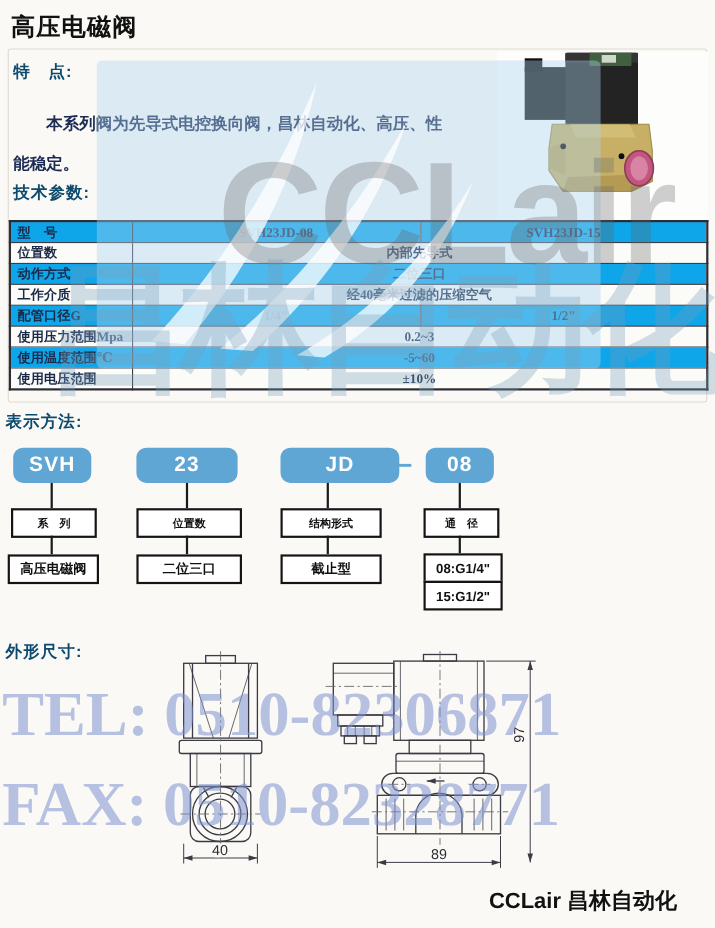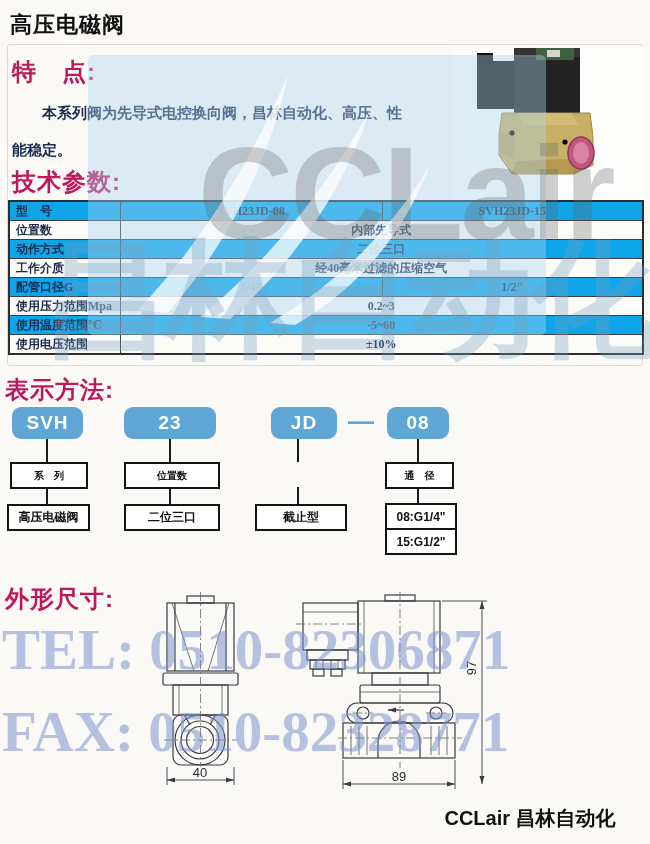--- a/index.html
+++ b/index.html
@@ -8,21 +8,21 @@
     background:#faf9f5;overflow:hidden;
     font-family:"Liberation Sans","DejaVu Sans",sans-serif;
   }
   .abs{position:absolute;}
   
   .doc-title{
     left:10px;top:10px;font-family:"Liberation Serif","DejaVu Serif",serif;
     font-size:22px;font-weight:bold;color:#111;letter-spacing:1px;
   }
   .sec-heading{
-    font-size:24px;font-weight:bold;color:#be185d;letter-spacing:1px;
+    font-size:15px;font-weight:bold;color:#0c4a6e;letter-spacing:1px;
   }
   .content-frame{
     left:7px;top:44px;width:634px;height:320px;
     border:1px solid #dedbd0;border-radius:3px;
   }
   .feature-text{
     left:12px;top:95px;width:438px;
     font-family:"Liberation Serif","DejaVu Serif",serif;
     font-size:15px;font-weight:bold;color:#1c2b52;line-height:37px;
   }
@@ -169,31 +169,32 @@
         <td class="val" colspan="2">±10%</td>
       </tr>
     </tbody>
       </table>
   </div>
 
   <div class="abs sec-heading" style="left:5px;top:374px;">表示方法:</div>
 
   <div class="pill" style="left:12px;top:407px;width:71px;">SVH</div>
   <div class="pill" style="left:124px;top:407px;width:92px;">23</div>
-  <div class="pill" style="left:271px;top:407px;width:66px;">JD</div>
+  <div class="pill" style="left:255px;top:407px;width:108px;">JD</div>
   <div class="abs pill-dash" style="left:348px;top:406px;">—</div>
   <div class="pill" style="left:387px;top:407px;width:62px;">08</div>
 
   <div class="vline" style="left:46px;top:439px;height:23px;"></div>
   <div class="vline" style="left:169px;top:439px;height:23px;"></div>
   <div class="vline" style="left:297px;top:439px;height:23px;"></div>
   <div class="vline" style="left:417px;top:439px;height:23px;"></div>
 
   <div class="nbox" style="left:10px;top:462px;width:74px;">系　列</div>
   <div class="nbox" style="left:124px;top:462px;width:92px;">位置数</div>
+  <div class="nbox" style="left:255px;top:462px;width:88px;">结构形式</div>
   <div class="nbox" style="left:385px;top:462px;width:65px;">通　径</div>
 
   <div class="vline" style="left:46px;top:487px;height:17px;"></div>
   <div class="vline" style="left:169px;top:487px;height:17px;"></div>
   <div class="vline" style="left:297px;top:487px;height:17px;"></div>
   <div class="vline" style="left:417px;top:487px;height:16px;"></div>
 
   <div class="nbox small" style="left:7px;top:504px;width:79px;">高压电磁阀</div>
   <div class="nbox small" style="left:124px;top:504px;width:92px;">二位三口</div>
   <div class="nbox small" style="left:255px;top:504px;width:88px;">截止型</div>

